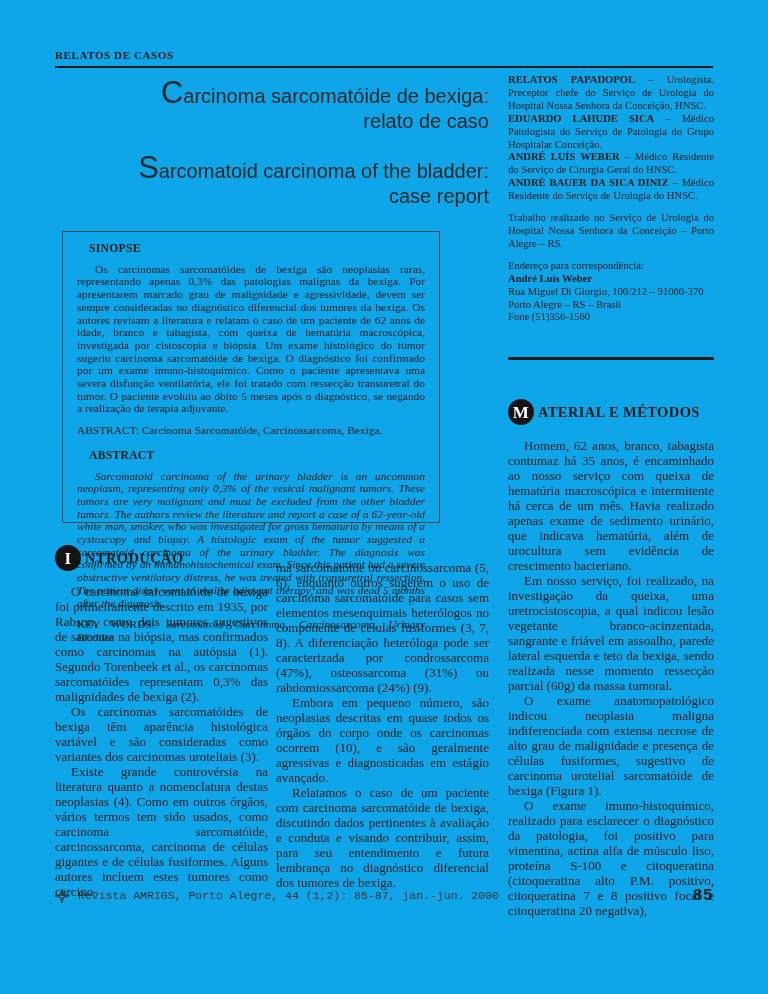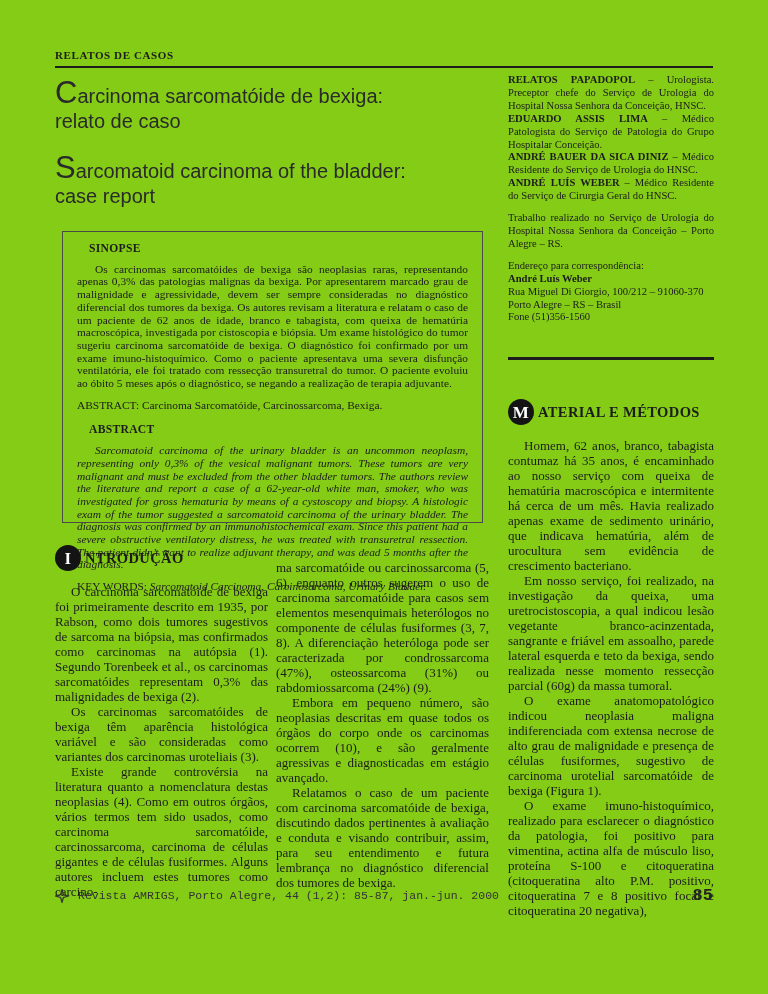--- a/index.html
+++ b/index.html
@@ -1,36 +1,36 @@
 <!DOCTYPE html>
 <html><head>
 <meta charset="utf-8">
 <style>
   * { margin:0; padding:0; box-sizing:border-box; }
   html,body { background:#ffffff; }
   .page {
-    position:relative; width:768px; height:994px; background:#84cc16;
+    position:relative; width:768px; height:994px; background:#0ea5e9;
     font-family:"Liberation Serif", serif; color:#1c1c1c; overflow:hidden;
   }
   .kicker {
     position:absolute; left:55px; top:49px;
     font-size:11px; font-weight:bold; letter-spacing:0.6px;
   }
   .header-rule {
     position:absolute; left:55px; top:66px; width:658px; height:2px; background:#1d1d1d;
   }
   .title-block {
-    position:absolute; left:55px; top:80px; width:434px; text-align:left;
+    position:absolute; left:55px; top:80px; width:434px; text-align:right;
     font-family:"Liberation Sans", sans-serif; color:#2a2a2a;
   }
   .title-pt { font-size:20px; line-height:25px; }
   .title-en { font-size:20px; line-height:25px; margin-top:21px; }
   .dropcap-lg { font-size:31px; line-height:25px; }
   .synopsis-box {
-    position:absolute; left:62px; top:231px; width:421px; height:292px;
+    position:absolute; left:62px; top:231px; width:378px; height:292px;
     border:1.4px solid #4a4a4a; padding:11px 14px 8px 14px;
     font-size:11.4px; line-height:12.7px;
   }
   .box-heading { font-weight:bold; font-size:11.6px; margin-left:12px; letter-spacing:0.3px; }
   .box-body { text-align:justify; text-indent:18px; margin-top:7px; }
   .box-terms { margin-top:9px; text-align:justify; }
   .abstract-heading { margin-top:13px; }
   .italic { font-style:italic; }
   .authors {
     position:absolute; left:508px; top:74px; width:206px;
@@ -80,23 +80,23 @@
       <span>relato de caso</span>
     </div>
     <div class="title-en">
       <span class="dropcap-lg">S</span><span>arcomatoid carcinoma of the bladder:</span><br>
       <span>case report</span>
     </div>
   </div>
 
   <div class="authors">
     <p><span class="author-name">RELATOS PAPADOPOL</span><span> – Urologista. Preceptor chefe do Serviço de Urologia do Hospital Nossa Senhora da Conceição, HNSC.</span></p>
-    <p><span class="author-name">EDUARDO ASSIS LIMA</span><span> – Médico Patologista do Serviço de Patologia do Grupo Hospitalar Conceição.</span></p>
+    <p><span class="author-name">EDUARDO LAHUDE SICA</span><span> – Médico Patologista do Serviço de Patologia do Grupo Hospitalar Conceição.</span></p>
+    <p><span class="author-name">ANDRÉ LUÍS WEBER</span><span> – Médico Residente do Serviço de Cirurgia Geral do HNSC.</span></p>
     <p><span class="author-name">ANDRÉ BAUER DA SICA DINIZ</span><span> – Médico Residente do Serviço de Urologia do HNSC.</span></p>
-    <p><span class="author-name">ANDRÉ LUÍS WEBER</span><span> – Médico Residente do Serviço de Cirurgia Geral do HNSC.</span></p>
     <p class="authors-note">Trabalho realizado no Serviço de Urologia do Hospital Nossa Senhora da Conceição – Porto Alegre – RS.</p>
     <div class="authors-note">
       <p>Endereço para correspondência:</p>
       <p class="corr-name">André Luís Weber</p>
       <p>Rua Miguel Di Giorgio, 100/212 – 91060-370</p>
       <p>Porto Alegre – RS – Brasil</p>
       <p>Fone (51)356-1560</p>
     </div>
   </div>
 

